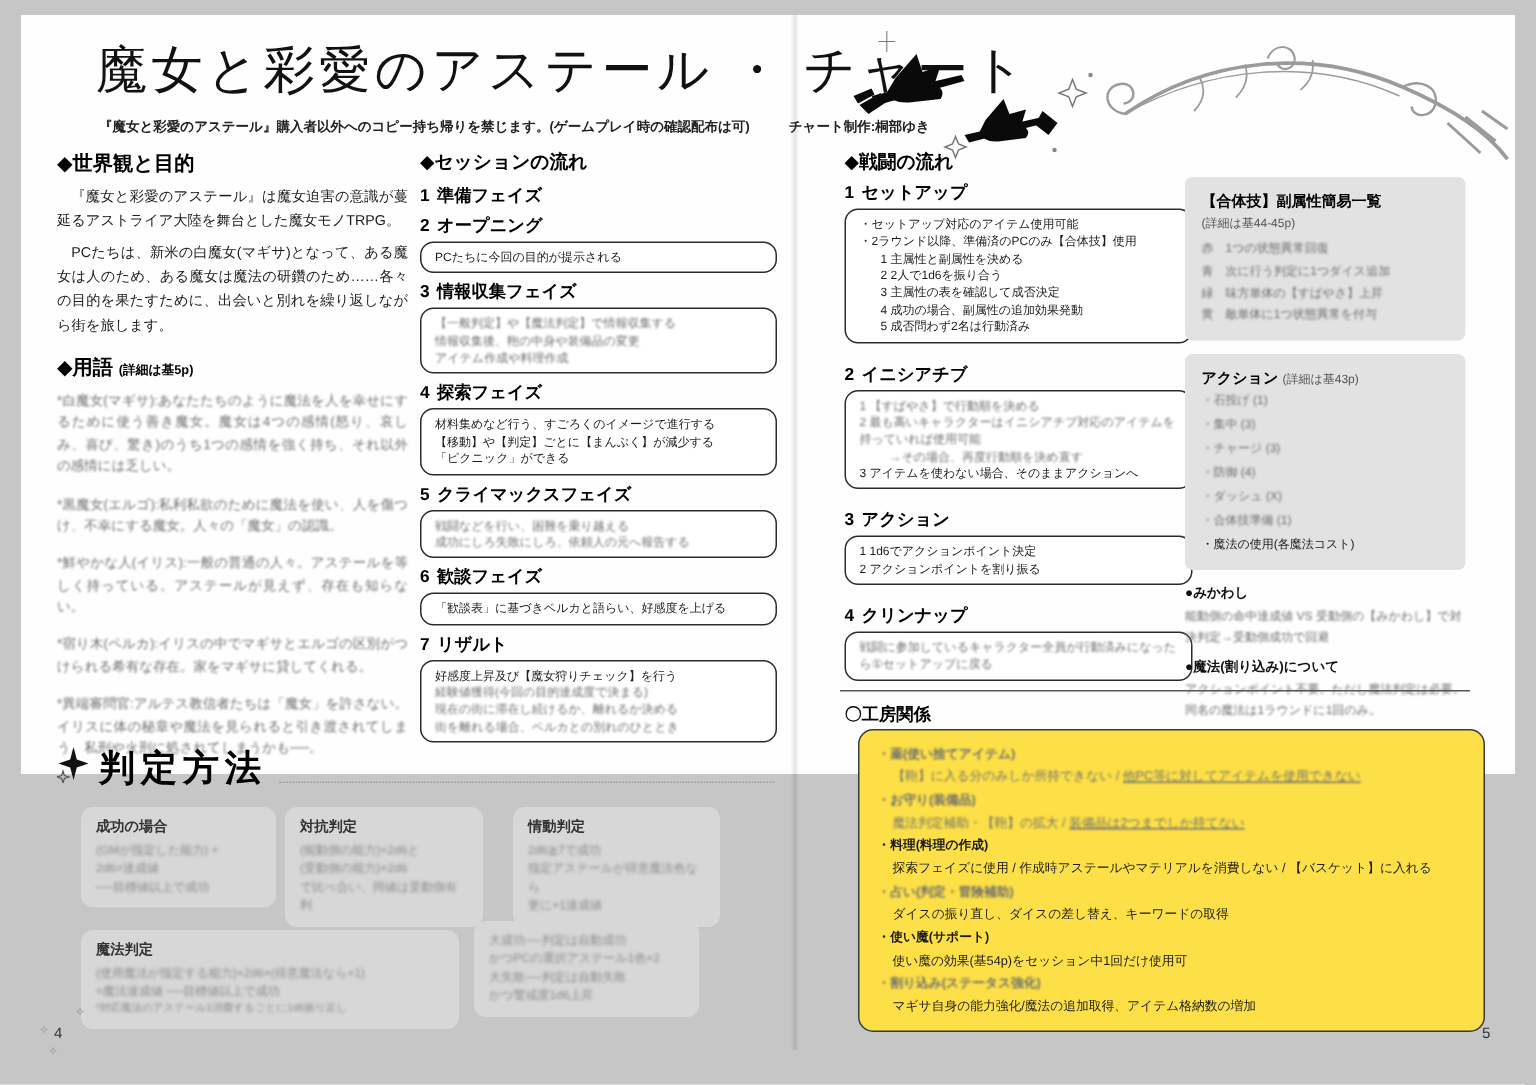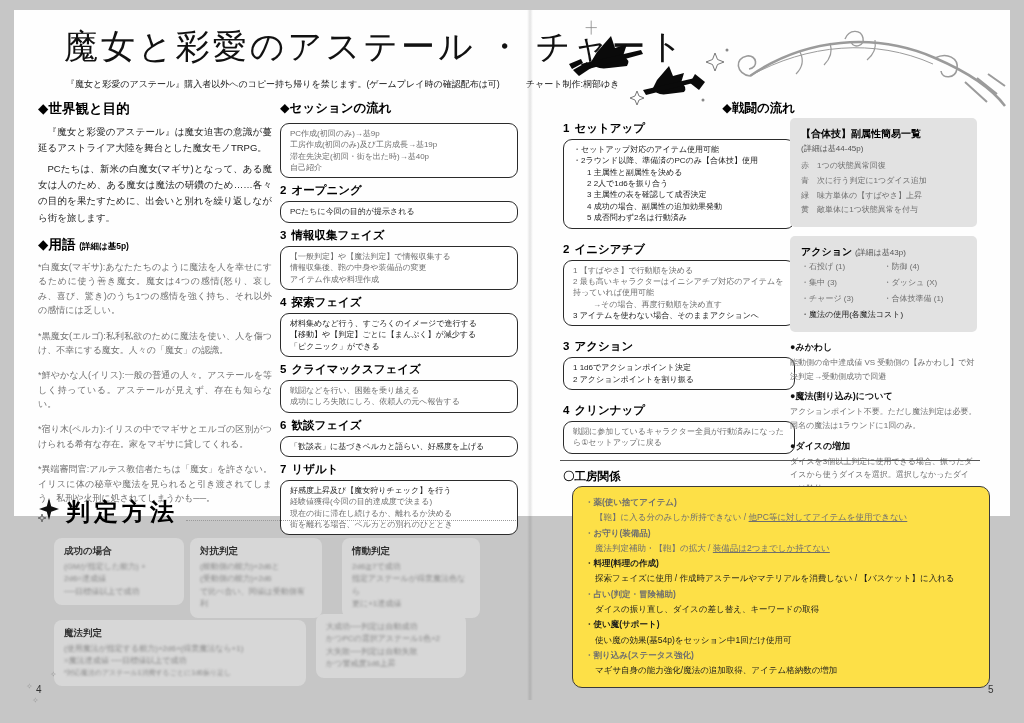--- a/index.html
+++ b/index.html
@@ -14,21 +14,21 @@
   .fold{position:absolute;left:513px;top:0;width:6px;height:690px;
     background:linear-gradient(90deg,rgba(0,0,0,0) 0%,rgba(0,0,0,.10) 50%,rgba(0,0,0,0) 100%);}
   .page{position:absolute;top:0;height:690px;}
   .page-l{left:0;width:516px;}
   .page-r{left:516px;width:480px;}
 
   
   .title{position:absolute;left:50px;top:14px;margin:0;
     font-family:"Liberation Serif","DejaVu Serif",serif;font-weight:normal;
     font-size:34px;letter-spacing:3px;color:#111;white-space:nowrap;}
-  .notice{position:absolute;left:52px;top:68px;font-size:9px;font-weight:normal;color:#222;white-space:nowrap;}
+  .notice{position:absolute;left:52px;top:68px;font-size:9px;font-weight:bold;color:#222;white-space:nowrap;}
   .notice .credit{margin-left:26px;}
 
   .col1{position:absolute;left:24px;top:90px;width:234px;}
   .col2{position:absolute;left:266px;top:90px;width:238px;}
 
   .h-sec{font-size:13.5px;font-weight:bold;margin:0 0 6px 0;color:#000;}
   .h-sec small{font-size:8.5px;font-weight:bold;}
   .para{font-size:9.5px;line-height:1.72;margin:0 0 4px 0;text-align:justify;text-indent:1em;}
   .term{font-size:9px;line-height:1.6;margin:0 0 11px 0;text-align:justify;}
 
@@ -57,21 +57,21 @@
 
   
   .deco{position:absolute;left:15px;top:6px;}
   .bcol{position:absolute;left:33px;top:90px;width:232px;}
   .bstep{margin-bottom:13px;}
   .sidebar{position:absolute;left:260px;top:108px;width:187px;}
   .sbox{background:#e2e2e2;border-radius:5px;padding:9px 11px;margin-bottom:9px;}
   .sbox .st{font-size:10px;font-weight:bold;color:#000;}
   .sbox .sn{font-size:8px;color:#555;margin:2px 0 5px 0;filter:blur(.4px);}
   .srow{font-size:8px;line-height:1.85;}
-  .acol-wrap{display:flex;}
+  .acol-wrap{display:flex;flex-direction:column;}
   .acol{width:50%;font-size:8px;line-height:2.0;}
   .alast{font-size:8px;line-height:2.0;}
   .notes{margin-top:2px;}
   .note-t{font-size:9px;font-weight:bold;color:#111;margin:7px 0 2px 0;}
   .note-b{font-size:8px;line-height:1.7;}
 
   .divider{position:absolute;left:30px;top:450px;width:420px;border-top:1.5px solid #555;}
   .ws-h{position:absolute;left:33px;top:459px;font-size:11.5px;font-weight:bold;color:#000;}
   .ws-box{position:absolute;left:42px;top:476px;width:392px;border:1.5px solid #3a3a3a;border-radius:10px;
     padding:8px 12px;background:#fde047;}
@@ -104,26 +104,21 @@
       <p class="term bl">*黒魔女(エルゴ):私利私欲のために魔法を使い、人を傷つけ、不幸にする魔女。人々の「魔女」の認識。</p>
       <p class="term bl">*鮮やかな人(イリス):一般の普通の人々。アステールを等しく持っている。アステールが見えず、存在も知らない。</p>
       <p class="term bl">*宿り木(ペルカ):イリスの中でマギサとエルゴの区別がつけられる希有な存在。家をマギサに貸してくれる。</p>
       <p class="term bl">*異端審問官:アルテス教信者たちは「魔女」を許さない。イリスに体の秘章や魔法を見られると引き渡されてしまう。私刑や火刑に処されてしまうかも──。</p>
     </div>
 
     <div class="col2">
       <div class="h-sec" style="font-size:12.5px;">◆セッションの流れ</div>
 
       <div class="step">
-        <div class="flow-box">
-          <div class="ln bl">PC作成(初回のみ)→基9p</div>
-          <div class="ln bl">工房作成(初回のみ)及び工房成長→基19p</div>
-          <div class="ln bl">滞在先決定(初回・街を出た時)→基40p</div>
-          <div class="ln bl">自己紹介</div>
-        </div>
+        <div class="step-h"><span class="n">1</span><span>準備フェイズ</span></div>
       </div>
 
       <div class="step">
         <div class="step-h"><span class="n">2</span><span>オープニング</span></div>
         <div class="flow-box">
           <div class="ln">PCたちに今回の目的が提示される</div>
         </div>
       </div>
 
       <div class="step">
@@ -249,21 +244,21 @@
           <path d="M205,60 c-14,-2 -16,-18 -3,-20 c10,-1.5 12,12 2,13" stroke-width="1.6"></path>
           <path d="M300,23 c4,-10 16,-10 18,-1 c1.5,8 -9,11 -12,4" stroke-width="1.4"></path>
           <path d="M390,42 c12,-6 24,0 22,11 c-2,10 -15,10 -16,2" stroke-width="1.6"></path>
           <path d="M255,36 q6,12 -4,22 M285,27 q4,12 -6,22 M330,24 q2,12 -8,20" stroke-width="1.2"></path>
           <path d="M420,66 l22,20 M432,62 l20,16 M443,58 l17,12" stroke-width="2"></path>
         </g>
       </svg>
     </div>
 
     <div class="bcol">
-      <div class="h-sec" style="font-size:12.5px;margin-bottom:4px;text-align:right;">◆戦闘の流れ</div>
+      <div class="h-sec" style="font-size:12.5px;margin-bottom:4px;">◆戦闘の流れ</div>
 
       <div class="bstep">
         <div class="step-h"><span class="n">1</span><span>セットアップ</span></div>
         <div class="flow-box">
           <div class="ln">・セットアップ対応のアイテム使用可能</div>
           <div class="ln">・2ラウンド以降、準備済のPCのみ【合体技】使用</div>
           <div class="ln ind">1 主属性と副属性を決める</div>
           <div class="ln ind">2 2人で1d6を振り合う</div>
           <div class="ln ind">3 主属性の表を確認して成否決定</div>
           <div class="ln ind">4 成功の場合、副属性の追加効果発動</div>

